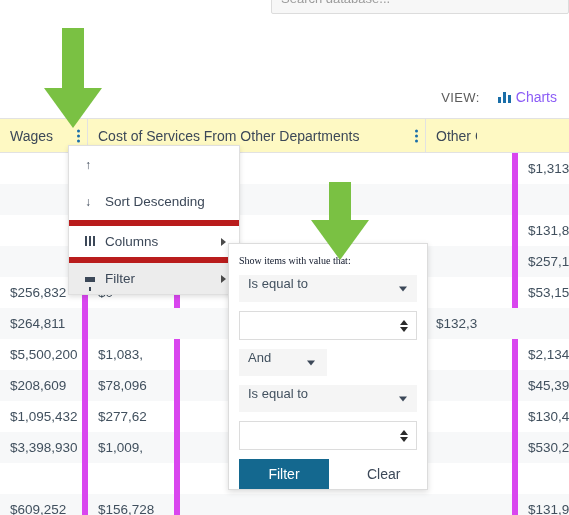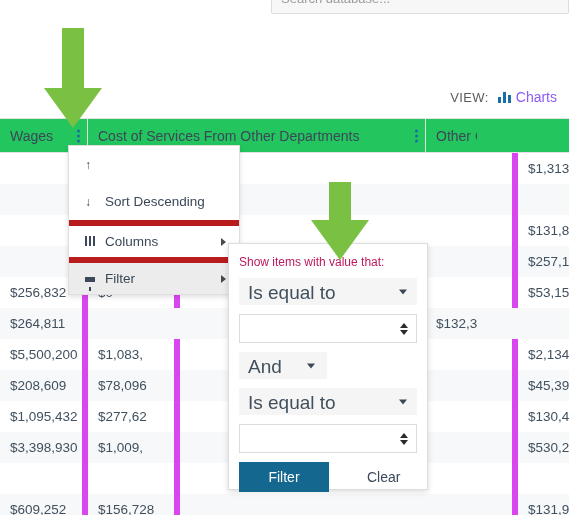--- a/index.html
+++ b/index.html
@@ -27,21 +27,21 @@
     white-space: nowrap;
   }
   .searchwrap-mask {
     position: absolute; left: 271px; top: 14px;
     width: 298px; height: 8px; background: #fff;
   }
 
   
   .viewrow {
     position: absolute; right: 12px; top: 89px;
-    display: flex; align-items: center; gap: 9px;
+    display: flex; align-items: center; gap: 18px;
     font-size: 13px;
   }
   .viewrow .lbl { color: #5c5c5c; letter-spacing: .4px; }
   .charts-link {
     display: flex; align-items: center; gap: 5px;
     color: #8b5cf6; font-size: 14px; cursor: pointer;
   }
   .chart-icon {
     display: inline-block; width: 13px; height: 12px;
     position: relative;
@@ -53,21 +53,21 @@
   .chart-icon i:nth-child(1){ left:0;   height: 6px; }
   .chart-icon i:nth-child(2){ left:5px; height: 11px; }
   .chart-icon i:nth-child(3){ left:10px;height: 8px; }
 
   
   .table { position: absolute; left: 0; top: 118px; width: 569px; }
   .thead {
     display: flex; height: 35px; align-items: center;
     border-top: 1px solid #e2e2e2;
     border-bottom: 1px solid #e2e2e2;
-    background: #22c55e;
+    background: #fef9c3;
   }
   .th {
     position: relative; height: 35px;
     display: flex; align-items: center;
     font-size: 14px; color: #3c4858;
     padding-left: 10px;
     border-right: 1px solid #e2e2e2;
     white-space: nowrap; overflow: hidden;
   }
   .th .kebab {
@@ -143,27 +143,27 @@
   
   .filterpop {
     position: absolute; left: 228px; top: 243px;
     width: 200px; height: 247px;
     background: #ffffff;
     border: 1px solid #dcdcdc;
     box-shadow: 0 2px 6px rgba(0,0,0,.14);
     z-index: 50;
     padding: 11px 10px 0 10px;
   }
-  .fp-title { font-size: 12px; color: #be185d; margin-bottom: 9px; }
+  .fp-title { font-size: 10px; color: #0f172a; margin-bottom: 9px; font-family: Liberation Serif, serif; }
   .fp-select {
     position: relative;
     height: 27px; background: #f5f5f5;
     border: 1px solid transparent;
-    display: flex; align-items: flex-end;
-    padding-left: 8px; font-size: 19px; color: #41505e;
+    display: flex; align-items: flex-start;
+    padding-left: 8px; font-size: 13px; color: #41505e;
     cursor: pointer; margin-bottom: 9px;
   }
   .fp-select.small { width: 88px; }
   .fp-caret {
     position: absolute; right: 9px; top: 50%;
     transform: translateY(-50%);
     width: 0; height: 0;
     border-top: 5px solid #3c4858;
     border-left: 4px solid transparent;
     border-right: 4px solid transparent;

